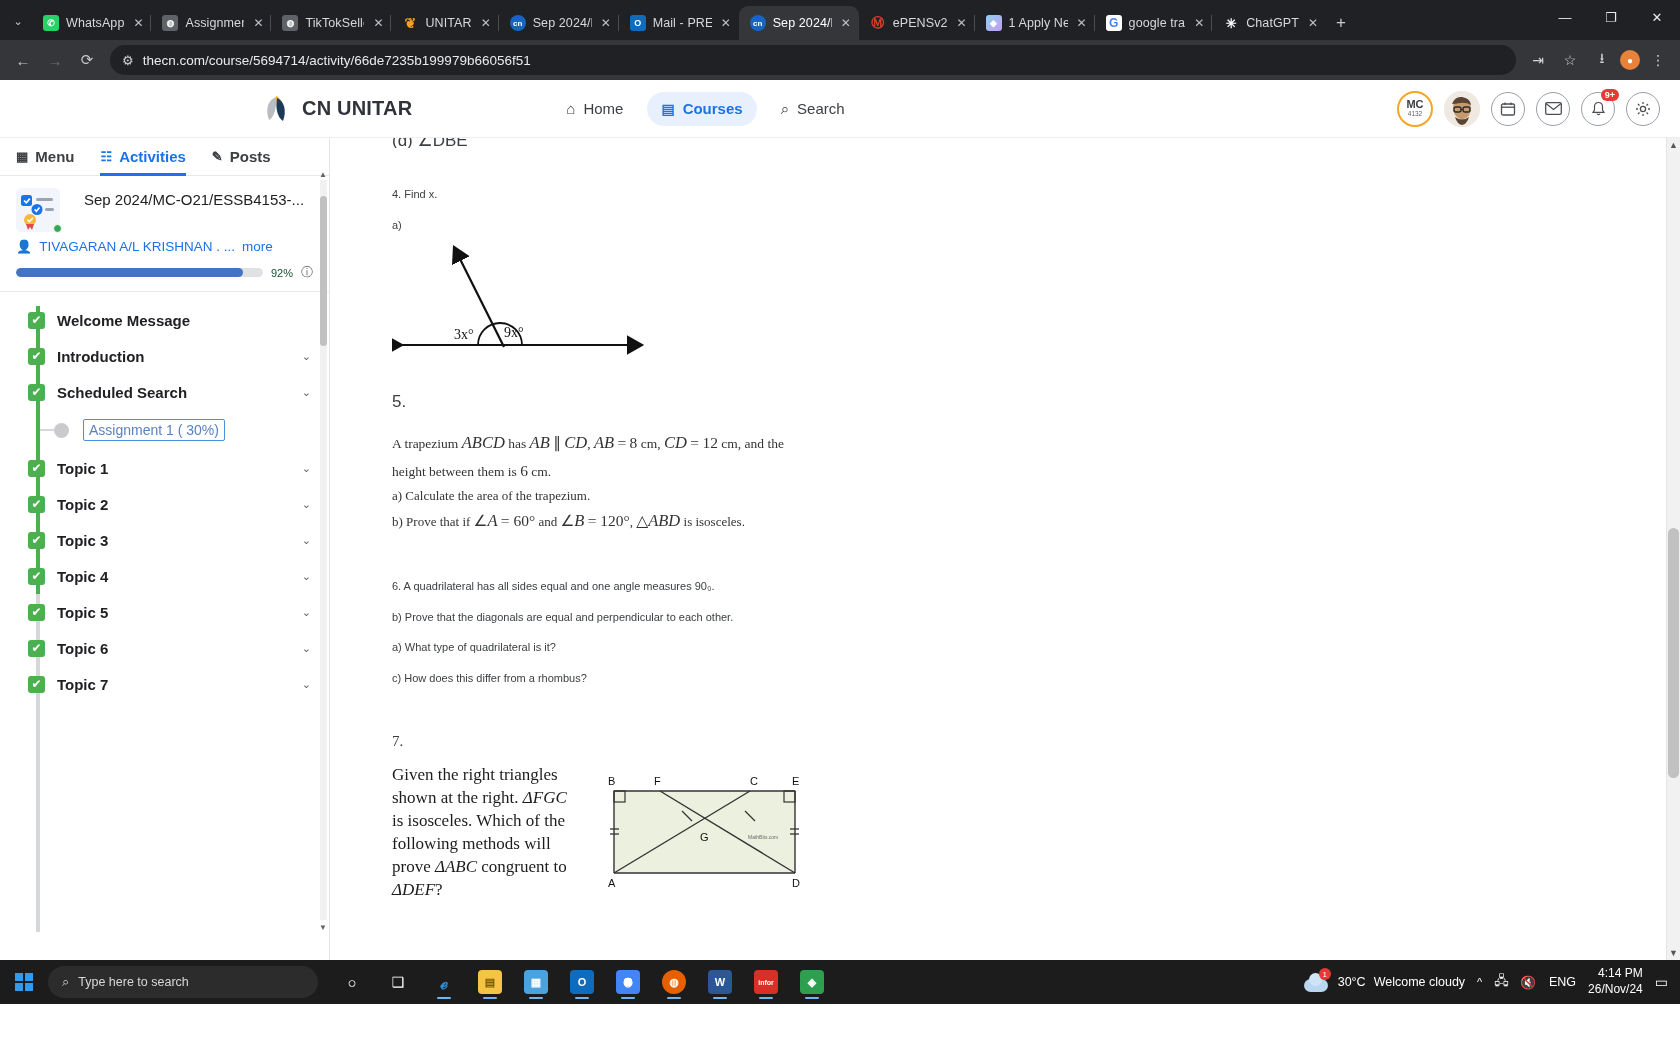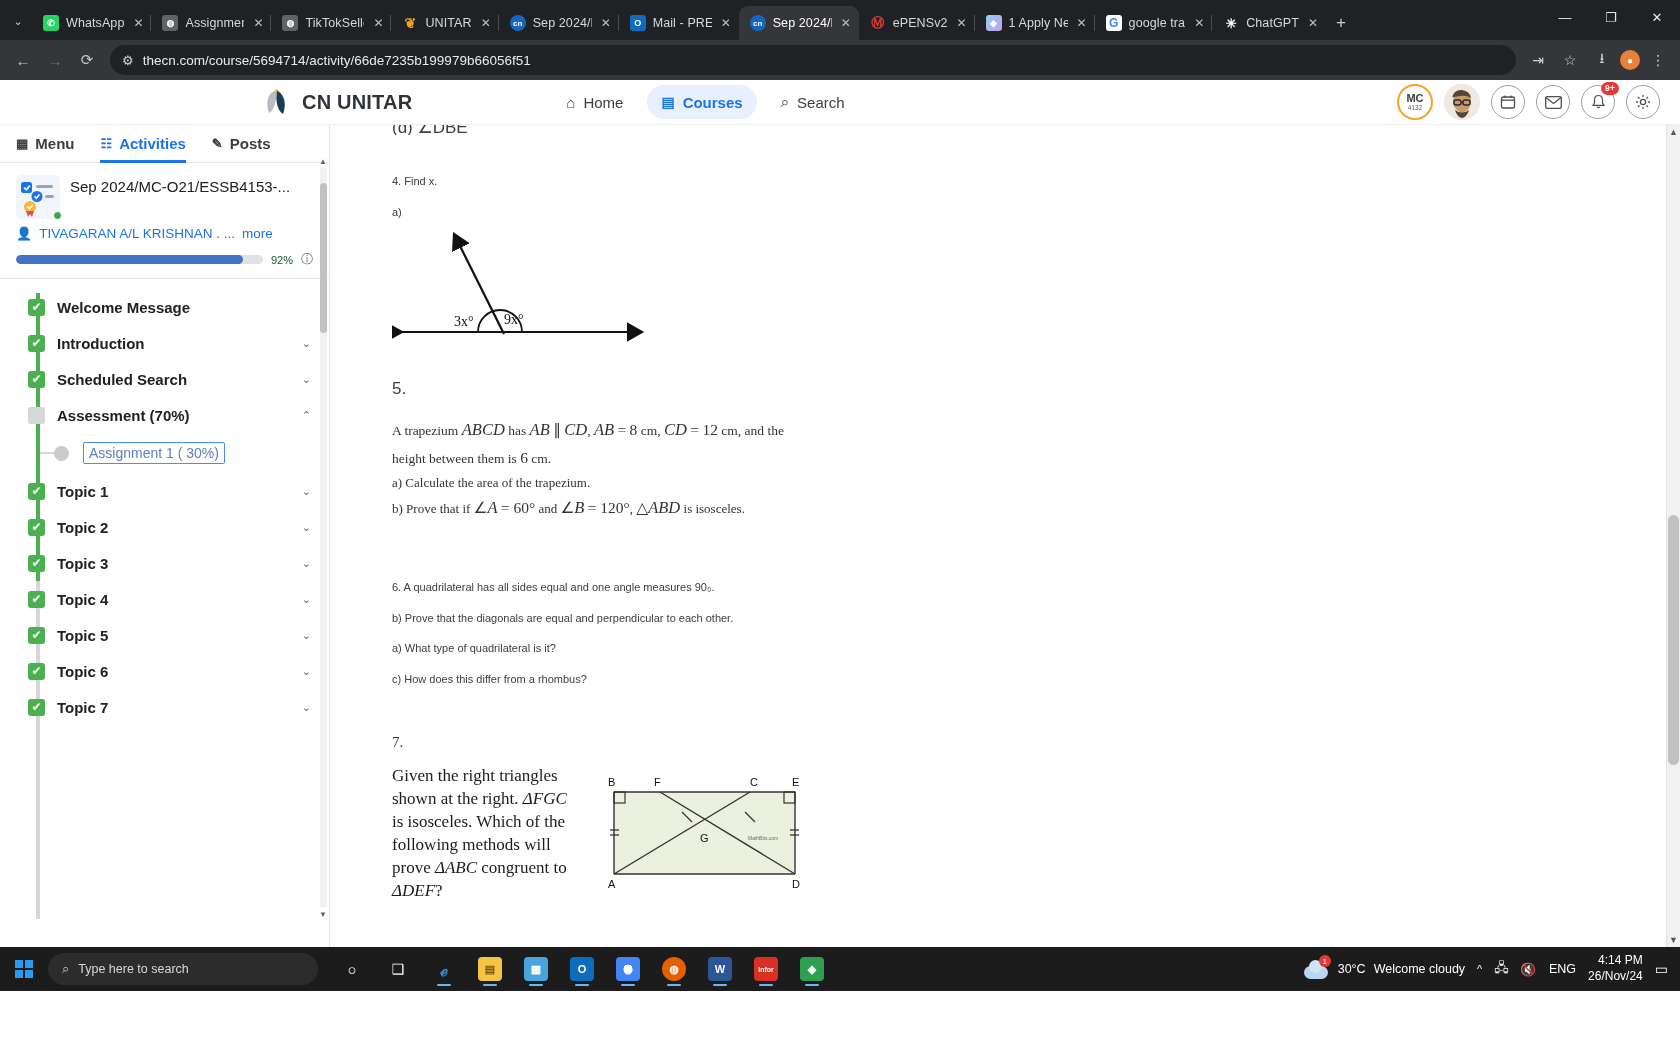--- a/index.html
+++ b/index.html
@@ -50,21 +50,21 @@
   .urlbox {
     flex:1; height:30px; background:#202124; border-radius:15px;
     display:flex; align-items:center; gap:9px; padding:0 12px; margin-left:6px;
     color:#e8eaed; font-size:13.5px;
   }
   .omni-right { display:flex; align-items:center; gap:4px; padding-left:6px; }
   .omni-right .ic { width:28px; height:28px; display:flex; align-items:center; justify-content:center; color:#d0d3d6; font-size:14px; }
 
   
   .app-header {
-    height:45px; background:#fff; display:flex; align-items:center;
+    height:58px; background:#fff; display:flex; align-items:center;
     border-bottom:1px solid #eceef0;
   }
   .brand { display:flex; align-items:center; gap:10px; margin-left:262px; }
   .brand-name { font-size:20px; font-weight:bold; color:#30343a; letter-spacing:.2px; }
   .header-nav { display:flex; align-items:center; gap:10px; margin-left:140px; }
   .hnav {
     display:flex; align-items:center; gap:8px;
     height:34px; padding:0 14px; border-radius:17px;
     font-size:15px; color:#3c4043;
   }
@@ -85,21 +85,21 @@
 
   
   .page-body { display:flex; height:822px; }
 
   
   .sidebar { width:330px; background:#fff; border-right:1px solid #e3e5e8; display:flex; flex-direction:column; }
   .side-tabs { display:flex; align-items:center; gap:26px; padding:0 16px; height:38px; border-bottom:1px solid #e6e8ea; }
   .side-tab { display:flex; align-items:center; gap:7px; font-size:15px; font-weight:bold; color:#3c4043; height:38px; }
   .side-tab.active { color:#1a73e8; box-shadow: inset 0 -3px 0 #1a73e8; }
   .course-card { padding:12px 16px 10px 16px; border-bottom:1px solid #e6e8ea; }
-  .course-top { display:flex; gap:10px; }
+  .course-top { display:flex; gap:24px; }
   .course-ico { width:44px; height:44px; border-radius:6px; background:#f2f5fb; position:relative; flex:none; }
   .course-title { font-size:15px; color:#202124; line-height:1.6; }
   .course-teacher { display:flex; align-items:center; gap:7px; margin-top:7px; font-size:13.5px; }
   .course-teacher a { color:#1a73e8; text-decoration:none; }
   .progress-row { display:flex; align-items:center; gap:8px; margin-top:10px; }
   .pbar { flex:1; height:9px; background:#dfe1e5; border-radius:5px; overflow:hidden; }
   .pbar span { display:block; height:100%; background:#4472c4; border-radius:5px; }
   .ppct { font-size:11px; color:#14532d; }
 
   .tree { padding:10px 0 0 0; position:relative; flex:1; overflow:hidden; }
@@ -378,25 +378,20 @@
       <div class="tree-item">
         <span class="cbox">✔</span>
         <span class="tree-label">Introduction</span>
         <span class="chev">⌄</span>
       </div>
       <div class="tree-item">
         <span class="cbox">✔</span>
         <span class="tree-label">Scheduled Search</span>
         <span class="chev">⌄</span>
       </div>
-      <div class="tree-item">
-        <span class="cbox empty"></span>
-        <span class="tree-label">Assessment (70%)</span>
-        <span class="chev">⌃</span>
-      </div>
       <div class="sub-item">
         <span class="sub-conn"></span>
         <span class="sub-dot"></span>
         <span class="sub-chip" style="margin-left:14px">Assignment 1 ( 30%)</span>
       </div>
       <div class="tree-item">
         <span class="cbox">✔</span>
         <span class="tree-label">Topic 1</span>
         <span class="chev">⌄</span>
       </div>
@@ -467,21 +462,21 @@
         <div class="ln">
           A trapezium <span class="mi">ABCD</span> has <span class="mi">AB</span> <span class="mn">∥</span> <span class="mi">CD</span>, <span class="mi">AB</span> <span class="mn">=</span> <span class="mn">8</span> cm, <span class="mi">CD</span> <span class="mn">=</span> <span class="mn">12</span> cm, and the
         </div>
         <div class="ln">
           height between them is <span class="mn">6</span> cm.
         </div>
         <div class="ln" style="font-size:13px">a) Calculate the area of the trapezium.</div>
         <div class="ln" style="font-size:13px">b) Prove that if <span class="mn">∠</span><span class="mi">A</span> <span class="mn">= 60°</span> and <span class="mn">∠</span><span class="mi">B</span> <span class="mn">= 120°</span>, <span class="mn">△</span><span class="mi">ABD</span> is isosceles.</div>
       </div>
 
-      <div class="q" style="margin-top:56px">6. A quadrilateral has all sides equal and one angle measures 90₀.</div>
+      <div class="q" style="margin-top:42px">6. A quadrilateral has all sides equal and one angle measures 90₀.</div>
       <div class="q small">b) Prove that the diagonals are equal and perpendicular to each other.</div>
       <div class="q small">a) What type of quadrilateral is it?</div>
       <div class="q small">c) How does this differ from a rhombus?</div>
 
       <div class="q" style="margin-top:44px;font-size:15px;font-family:'Liberation Serif',serif">7.</div>
 
       <div style="display:flex;gap:18px;margin-top:10px">
         <div style="width:190px">
           <div class="serif-q">
             Given the right triangles shown at the right. <span style="font-style:italic">ΔFGC</span> is isosceles. Which of the following methods will prove <span style="font-style:italic">ΔABC</span> congruent to <span style="font-style:italic">ΔDEF</span>?

